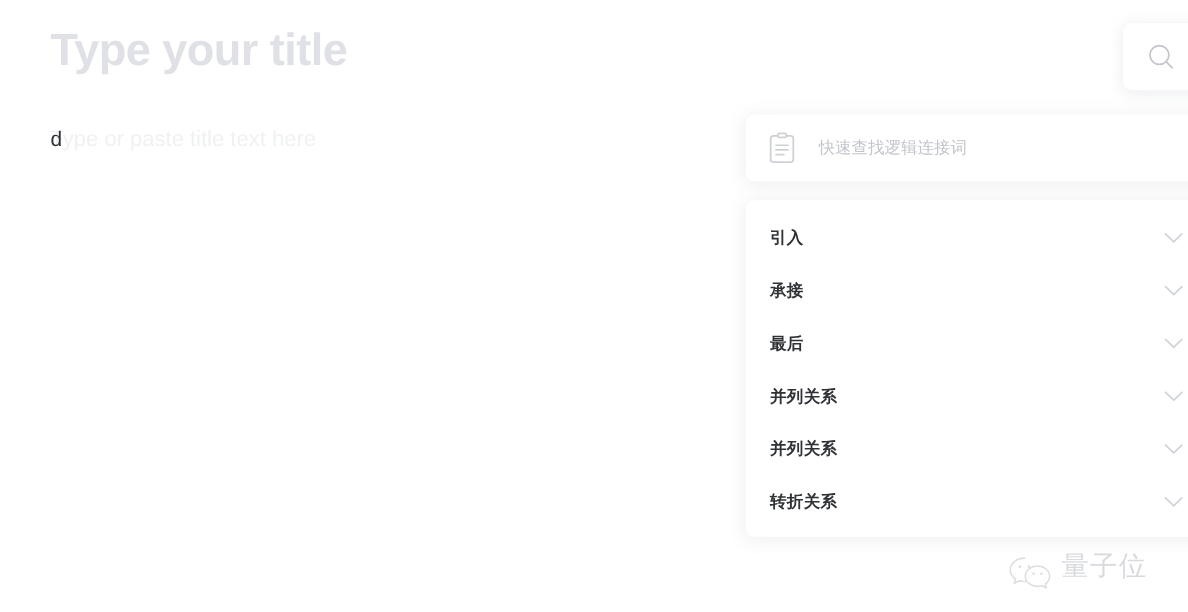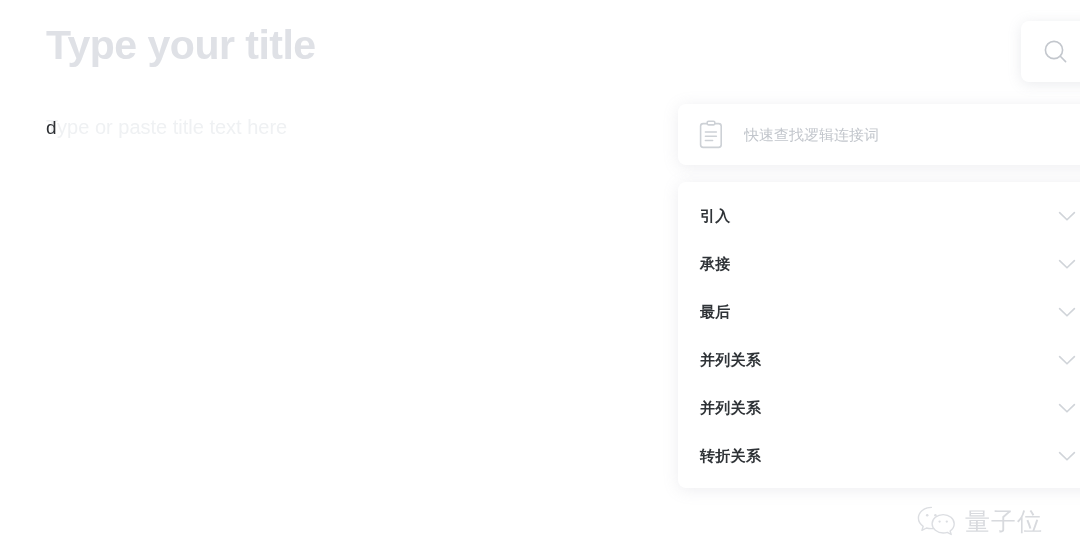--- a/index.html
+++ b/index.html
@@ -155,21 +155,21 @@
   }
   .chevron { width: 18px; height: 11px; flex: 0 0 auto; }
   .chevron svg { display: block; }
 
   
   #watermark {
     position: absolute;
     left: 916px;
     top: 503px;
     display: flex;
-    align-items: center;
+    align-items: flex-start;
     user-select: none;
   }
   #wechat-icon { width: 42px; height: 36px; flex: 0 0 auto; }
   #wechat-icon svg { display: block; }
   #watermark-text {
     font-size: 25px;
     color: #d8dade;
     margin-left: 7px;
     letter-spacing: 1px;
     line-height: 1;

